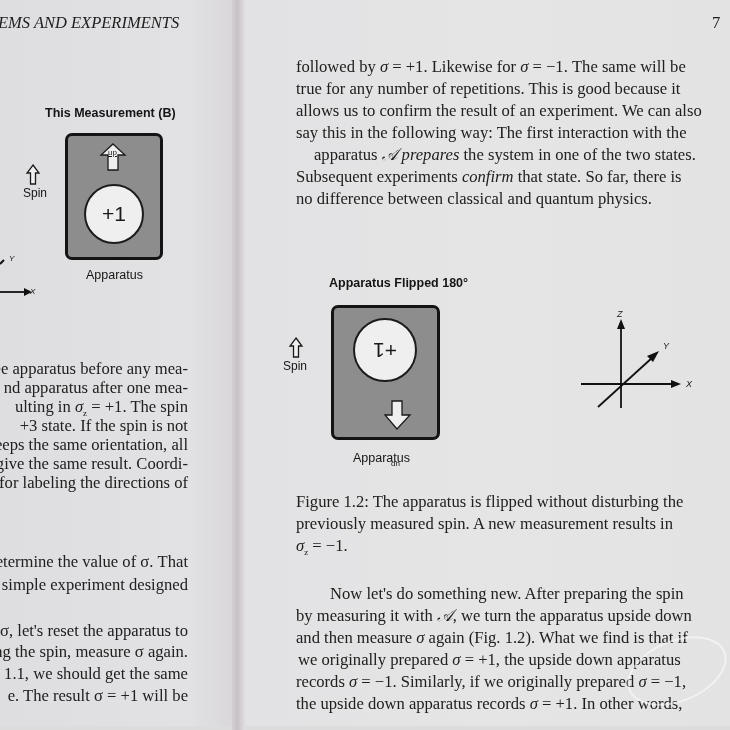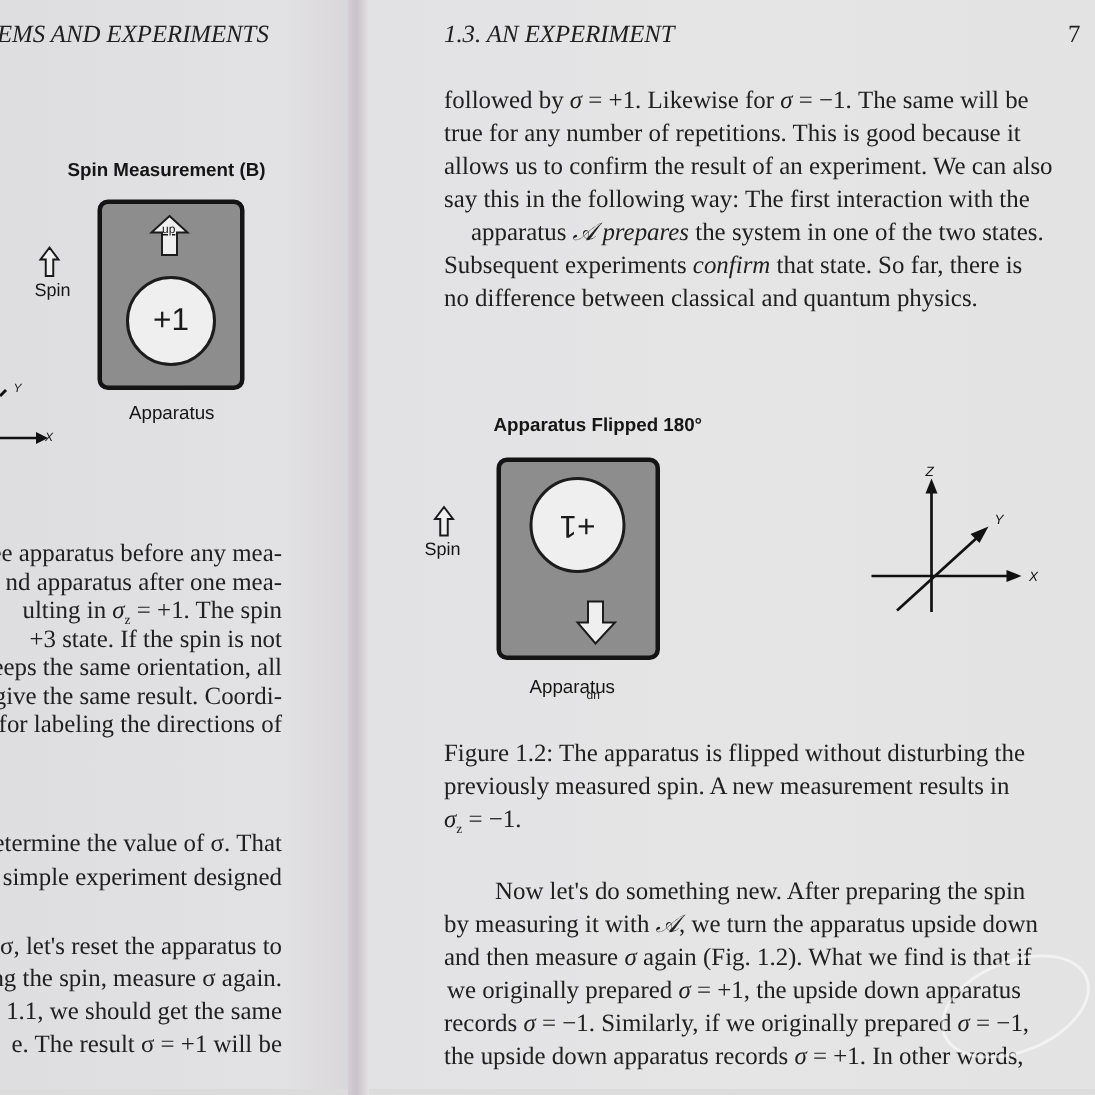--- a/index.html
+++ b/index.html
@@ -50,21 +50,21 @@
     display: flex; align-items: center; justify-content: center; text-align: center;
   }
 </style>
 </head>
 <body>
 
 <div class="page page-left">
   <div class="txt header-ital" style="left:-2px; top:12px;">EMS AND EXPERIMENTS</div>
 
   <div>
-    <div class="sans bold" style="left:45px; top:106px; font-size:12.5px;">Spin Measurement (B)</div>
+    <div class="sans bold" style="left:45px; top:106px; font-size:12.5px;">This Measurement (B)</div>
 
     <svg style="left:26px; top:164px;" width="14" height="22">
       <path d="M7 1 L13 9 L9.5 9 L9.5 20 L4.5 20 L4.5 9 L1 9 Z" fill="#f0f0f0" stroke="#1a1a1a" stroke-width="1.3"></path>
     </svg>
     <div class="sans" style="left:23px; top:186px; font-size:12px;">Spin</div>
 
     <div class="app-box" style="left:65px; top:133px; width:98px; height:127px;"></div>
     <svg style="left:100px; top:143px;" width="26" height="28">
       <path d="M13 1 L25 12 L18 12 L18 27 L8 27 L8 12 L1 12 Z" fill="#efefef" stroke="#1a1a1a" stroke-width="1.3"></path>
     </svg>
@@ -102,21 +102,20 @@
     <div class="txt" style="right:48px; top:620px;">σ,  let's reset the apparatus to</div>
     <div class="txt" style="right:48px; top:641px;">ng the spin, measure σ again.</div>
     <div class="txt" style="right:48px; top:663px;">q. 1.1, we should get the same</div>
     <div class="txt" style="right:48px; top:685px;">e.  The result σ = +1 will be</div>
   </div>
 </div>
 
 <div class="gutter"></div>
 
 <div class="page page-right">
-  <div class="txt header-ital" style="left:50px; top:12px;">1.3.   AN EXPERIMENT</div>
   <div class="txt" style="left:466px; top:12px;">7</div>
 
   <div>
     <div class="txt" style="left:50px; top:56px;">followed by <i>σ</i> = +1. Likewise for <i>σ</i> = −1. The same will be</div>
     <div class="txt" style="left:50px; top:78px;">true for any number of repetitions. This is good because it</div>
     <div class="txt" style="left:50px; top:100px;">allows us to confirm the result of an experiment. We can also</div>
     <div class="txt" style="left:50px; top:122px;">say this in the following way: The first interaction with the</div>
     <div class="txt" style="left:68px; top:144px;">apparatus <i>𝒜</i> <i>prepares</i> the system in one of the two states.</div>
     <div class="txt" style="left:50px; top:166px;">Subsequent experiments <i>confirm</i>  that state. So far, there is</div>
     <div class="txt" style="left:50px; top:188px;">no difference between classical and quantum physics.</div>

